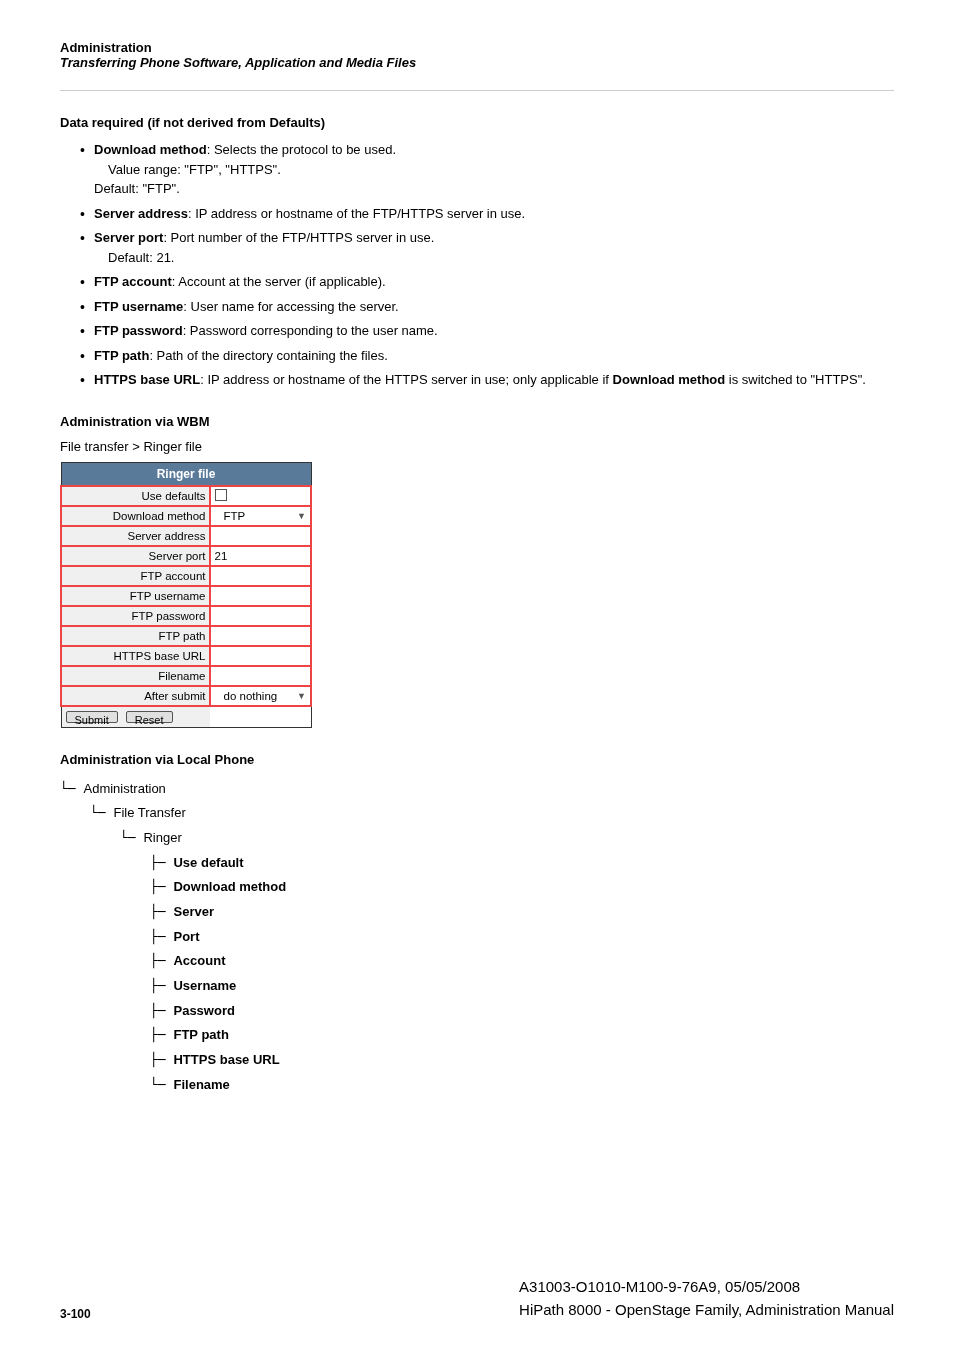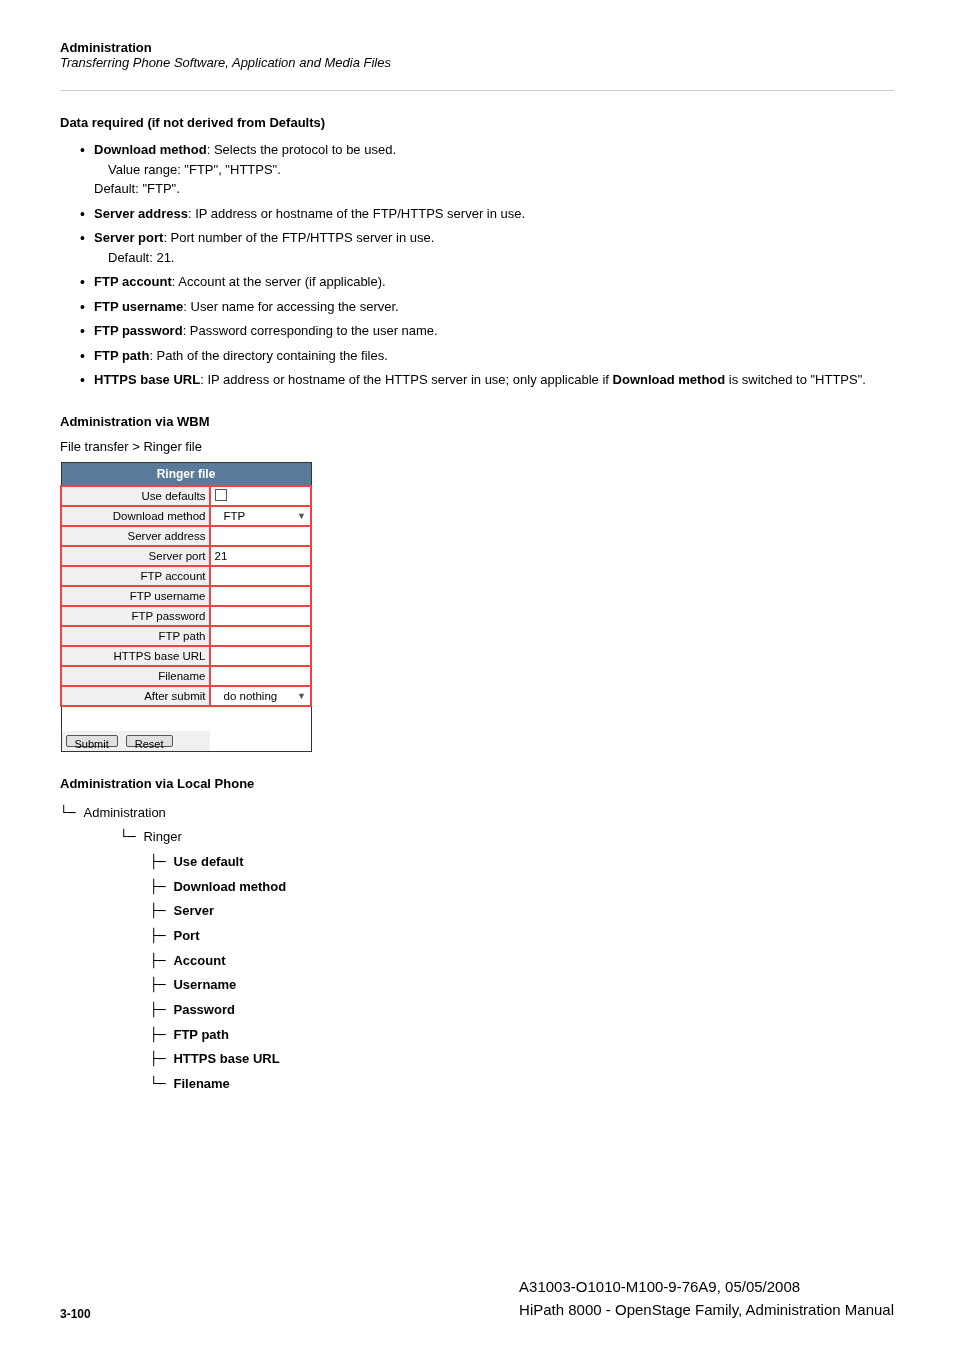--- a/index.html
+++ b/index.html
@@ -16,20 +16,21 @@
     .header-section {
       margin-bottom: 20px;
     }
     .header-title {
       font-weight: bold;
       font-size: 13px;
     }
     .header-subtitle {
       font-style: italic;
       font-size: 13px;
+      font-weight: bold;
     }
 
     .section-heading {
       font-weight: bold;
       font-size: 13px;
       margin-bottom: 10px;
       margin-top: 24px;
     }
 
     .bullet-list {
@@ -306,38 +307,41 @@
         <td>After submit</td>
         <td>
           <div class="dropdown-cell">
             <span>do nothing</span>
             <span class="dropdown-arrow">▼</span>
           </div>
         </td>
       </tr>
 
       <tr class="submit-row">
-        <td colspan="2" style="text-align: right; display: flex; gap: 8px; padding: 4px 4px; margin-top: 24px;">
+        <td colspan="2" style="text-align: right; display: flex; gap: 8px; padding: 4px 4px;">
           <span class="fake-button">Submit</span>
           <span class="fake-button">Reset</span>
         </td>
       </tr>
     </tbody>
   </table>
 </div>
 
 <div class="local-phone-section">
   <div class="section-heading">Administration via Local Phone</div>
 
   <div class="tree-container">
 
     <div class="tree-level-0">
       <span class="tree-branch">└─ </span><span>Administration</span>
     </div>
 
+    <div class="tree-level-1">
+      <span class="tree-branch">└─ </span><span>File Transfer</span>
+    </div>
 
     <div class="tree-level-2">
       <span class="tree-branch">└─ </span><span>Ringer</span>
     </div>
 
     <div class="tree-level-3">
       <span class="tree-branch">├─ </span><strong>Use default</strong>
     </div>
     <div class="tree-level-3">
       <span class="tree-branch">├─ </span><strong>Download method</strong>

